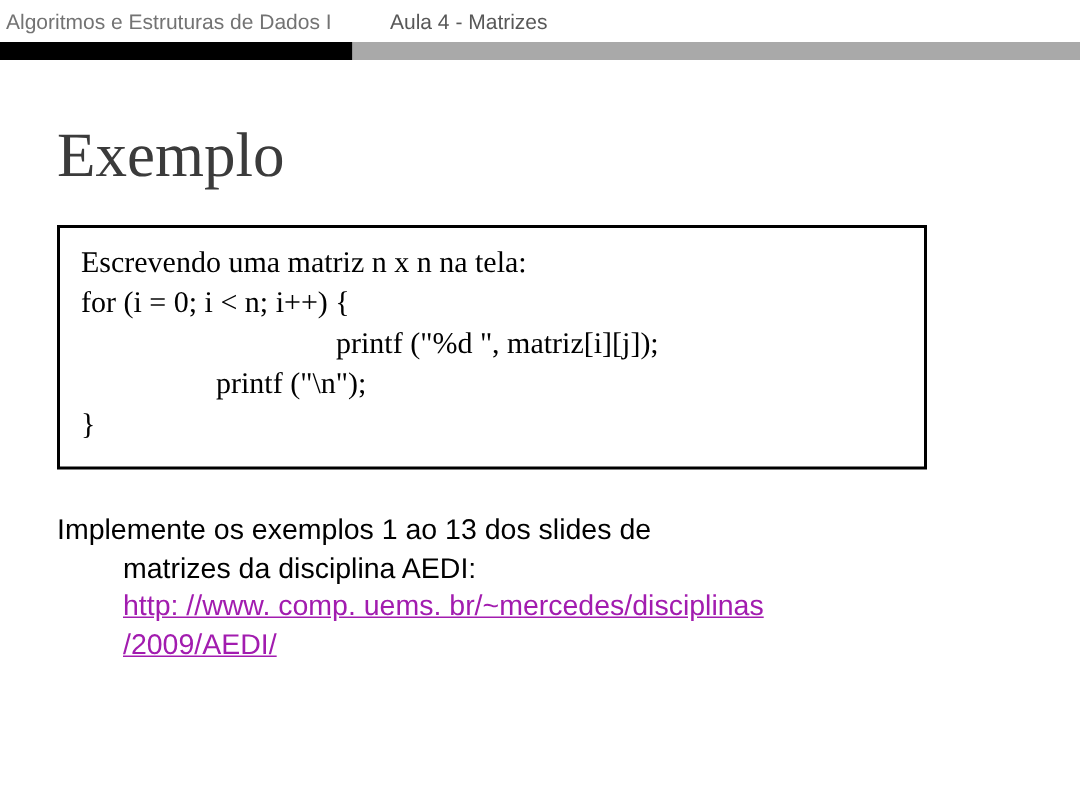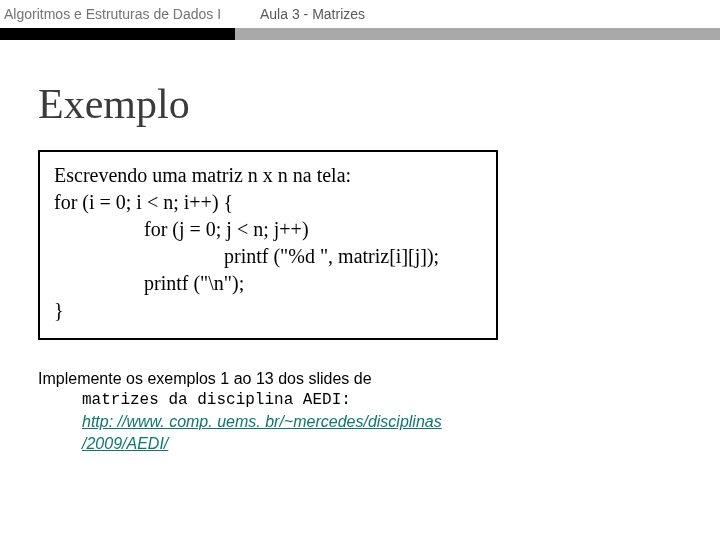--- a/index.html
+++ b/index.html
@@ -54,62 +54,59 @@
     margin-bottom: 22px;
   }
   .code-box {
     border: 2px solid #000;
     padding: 10px 14px 14px 14px;
     font-family: Georgia, 'Times New Roman', serif;
     font-size: 20px;
     line-height: 1.35;
     color: #000;
     margin-bottom: 28px;
-    width: 460px;
+    width: 580px;
   }
   .code-box .indent1 { padding-left: 90px; display: block; }
   .code-box .indent2 { padding-left: 170px; display: block; }
   .task {
-    font-size: 16px;
+    font-size: 19px;
     color: #000;
     line-height: 1.35;
   }
   .task .hang {
     padding-left: 44px;
     display: block;
-    font-family: Liberation Mono, monospace;
   }
   .task .link {
-    color: #0f766e;
+    color: #a21caf;
     text-decoration: underline;
     padding-left: 44px;
     display: block;
-    font-style: italic;
   }
 </style>
 </head>
 <body>
 
 <div class="header">
   <div class="header-left">Algoritmos e Estruturas de Dados I</div>
-  <div class="header-right">Aula 3 -  Matrizes</div>
+  <div class="header-right">Aula 4 -  Matrizes</div>
 </div>
 
 <div class="bar-row">
   <div class="bar-dark"></div>
   <div class="bar-grey"></div>
 </div>
 
 <div class="content">
   <h1 class="title">Exemplo</h1>
 
   <div class="code-box">
     <div>Escrevendo uma matriz n x n na tela:</div>
     <div>for (i = 0; i &lt; n; i++) {</div>
-    <span class="indent1">for (j = 0; j &lt; n; j++)</span>
     <span class="indent2">printf ("%d ", matriz[i][j]);</span>
     <span class="indent1">printf ("\n");</span>
     <div>}</div>
   </div>
 
   <div class="task">
     <div>Implemente os exemplos 1 ao 13 dos slides de</div>
     <span class="hang">matrizes da disciplina AEDI:</span>
     <span class="link">http: //www. comp. uems. br/~mercedes/disciplinas</span>
     <span class="link">/2009/AEDI/</span>

